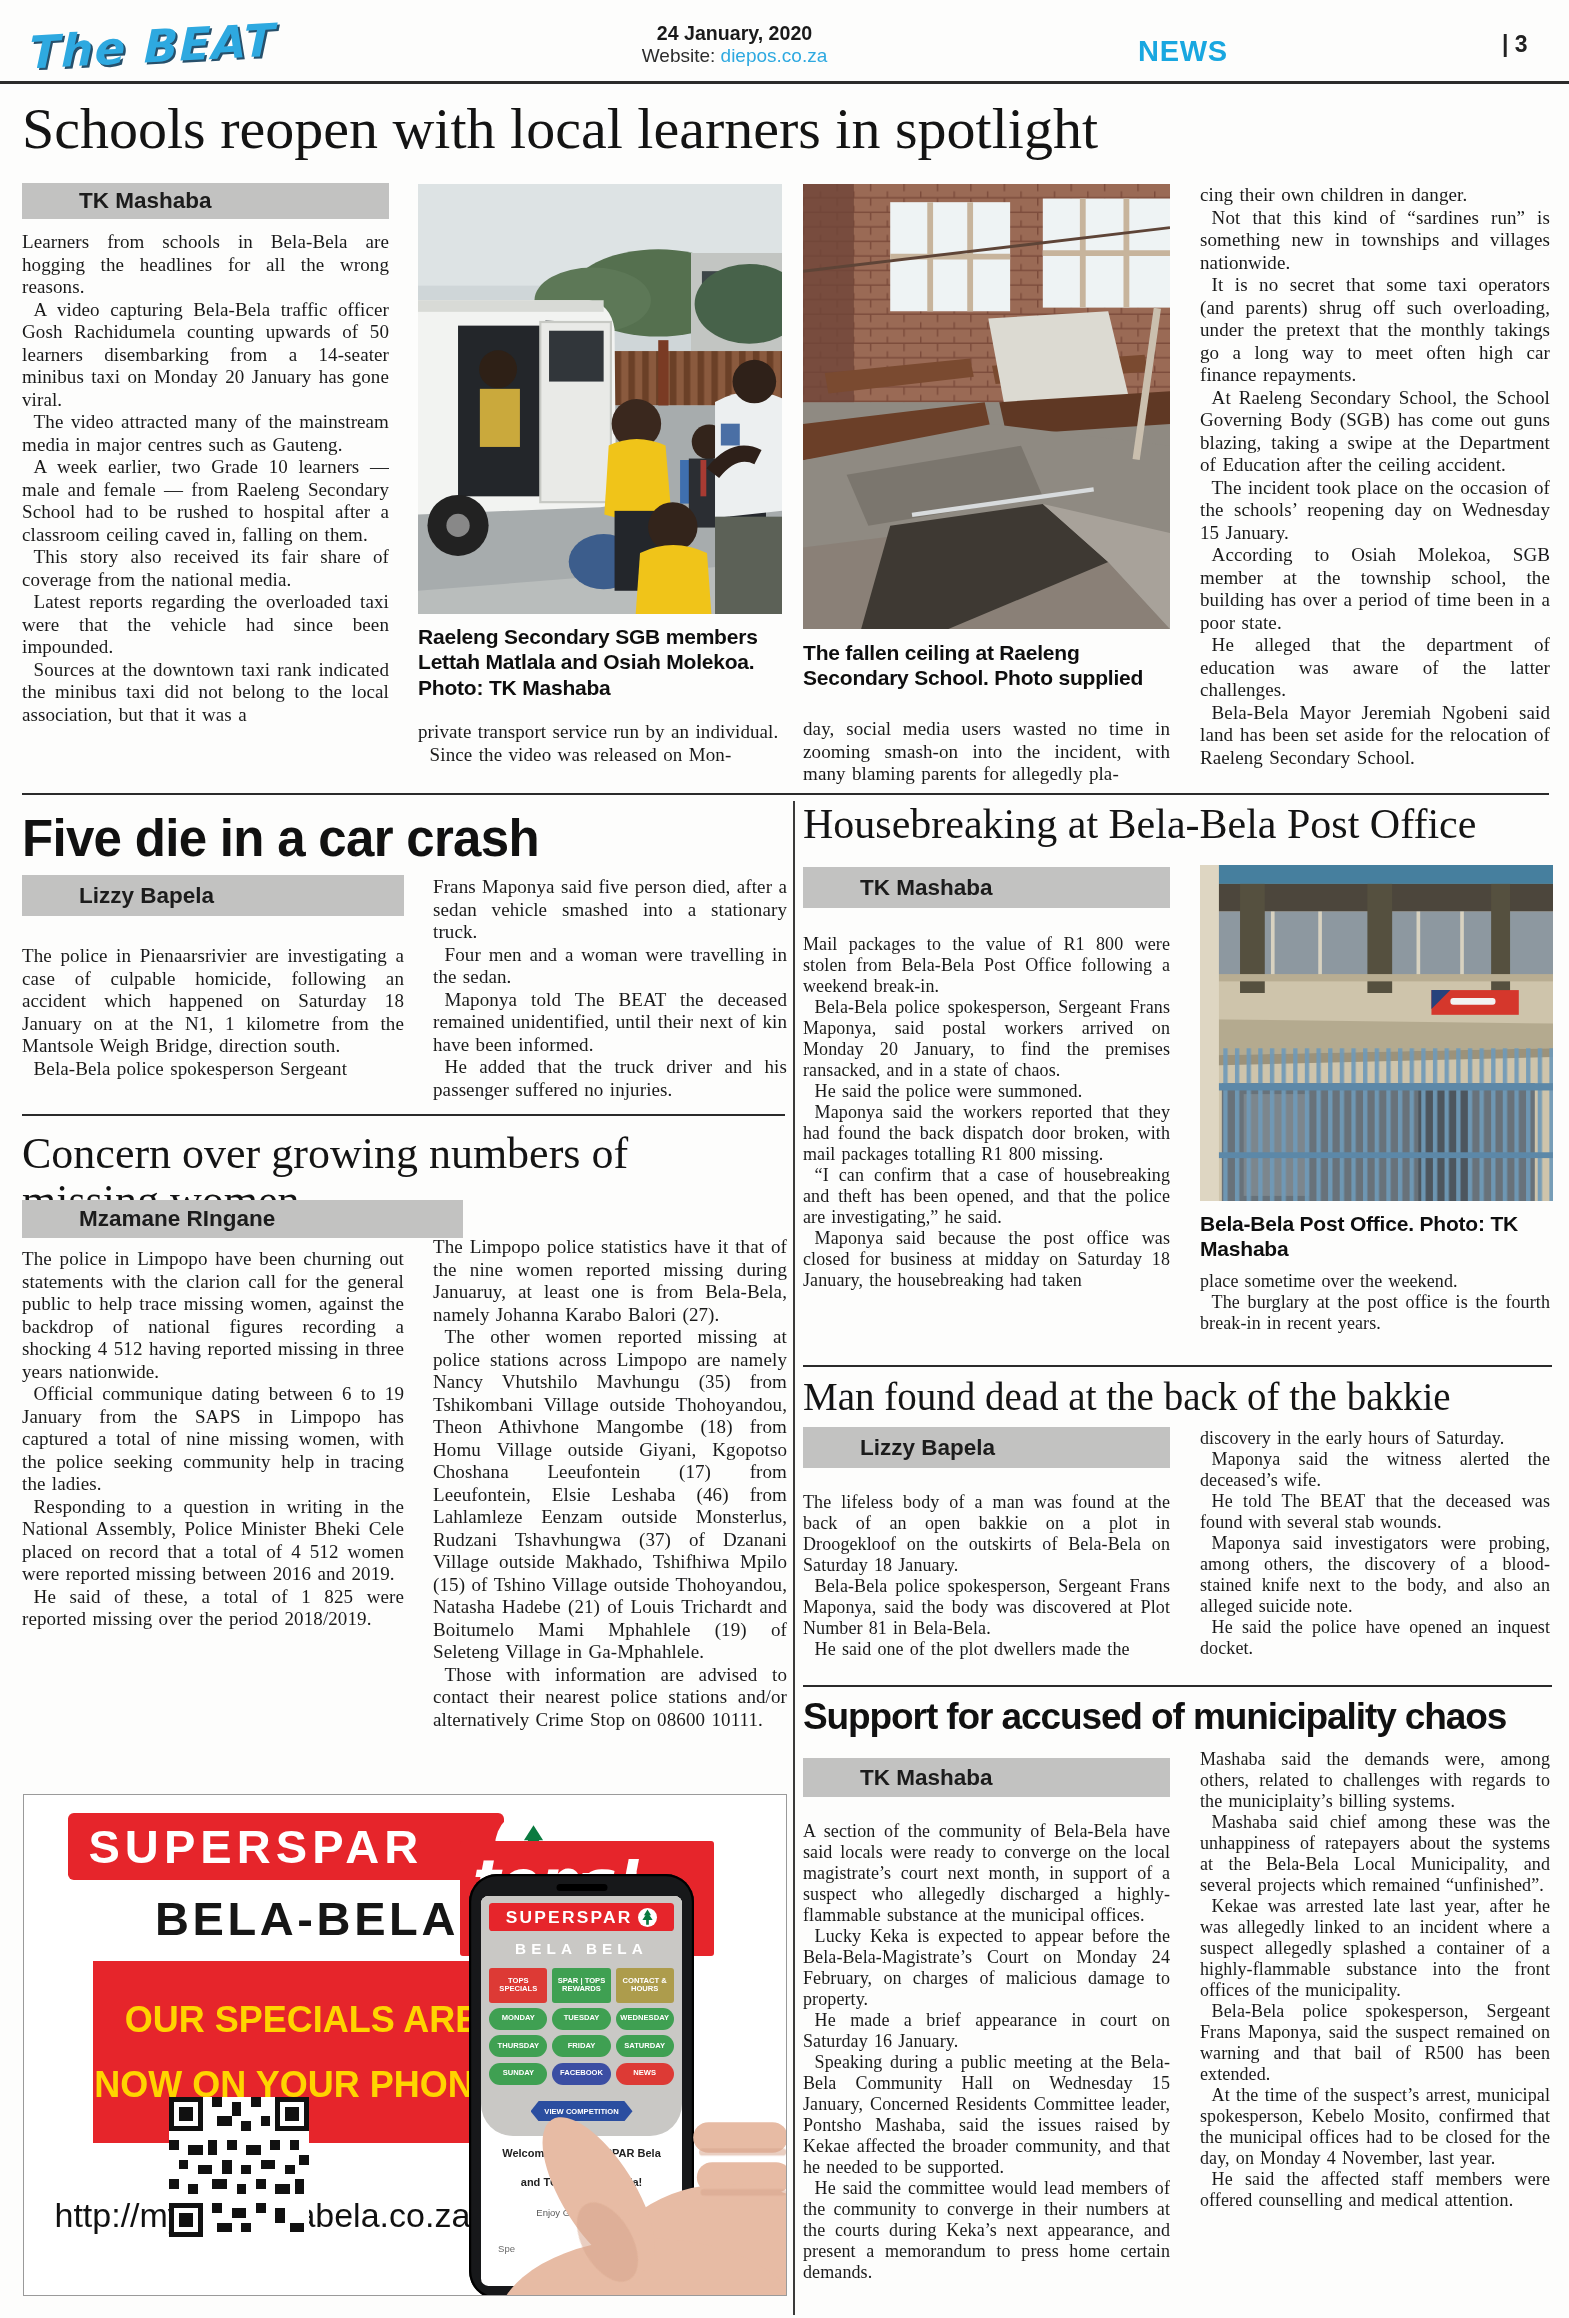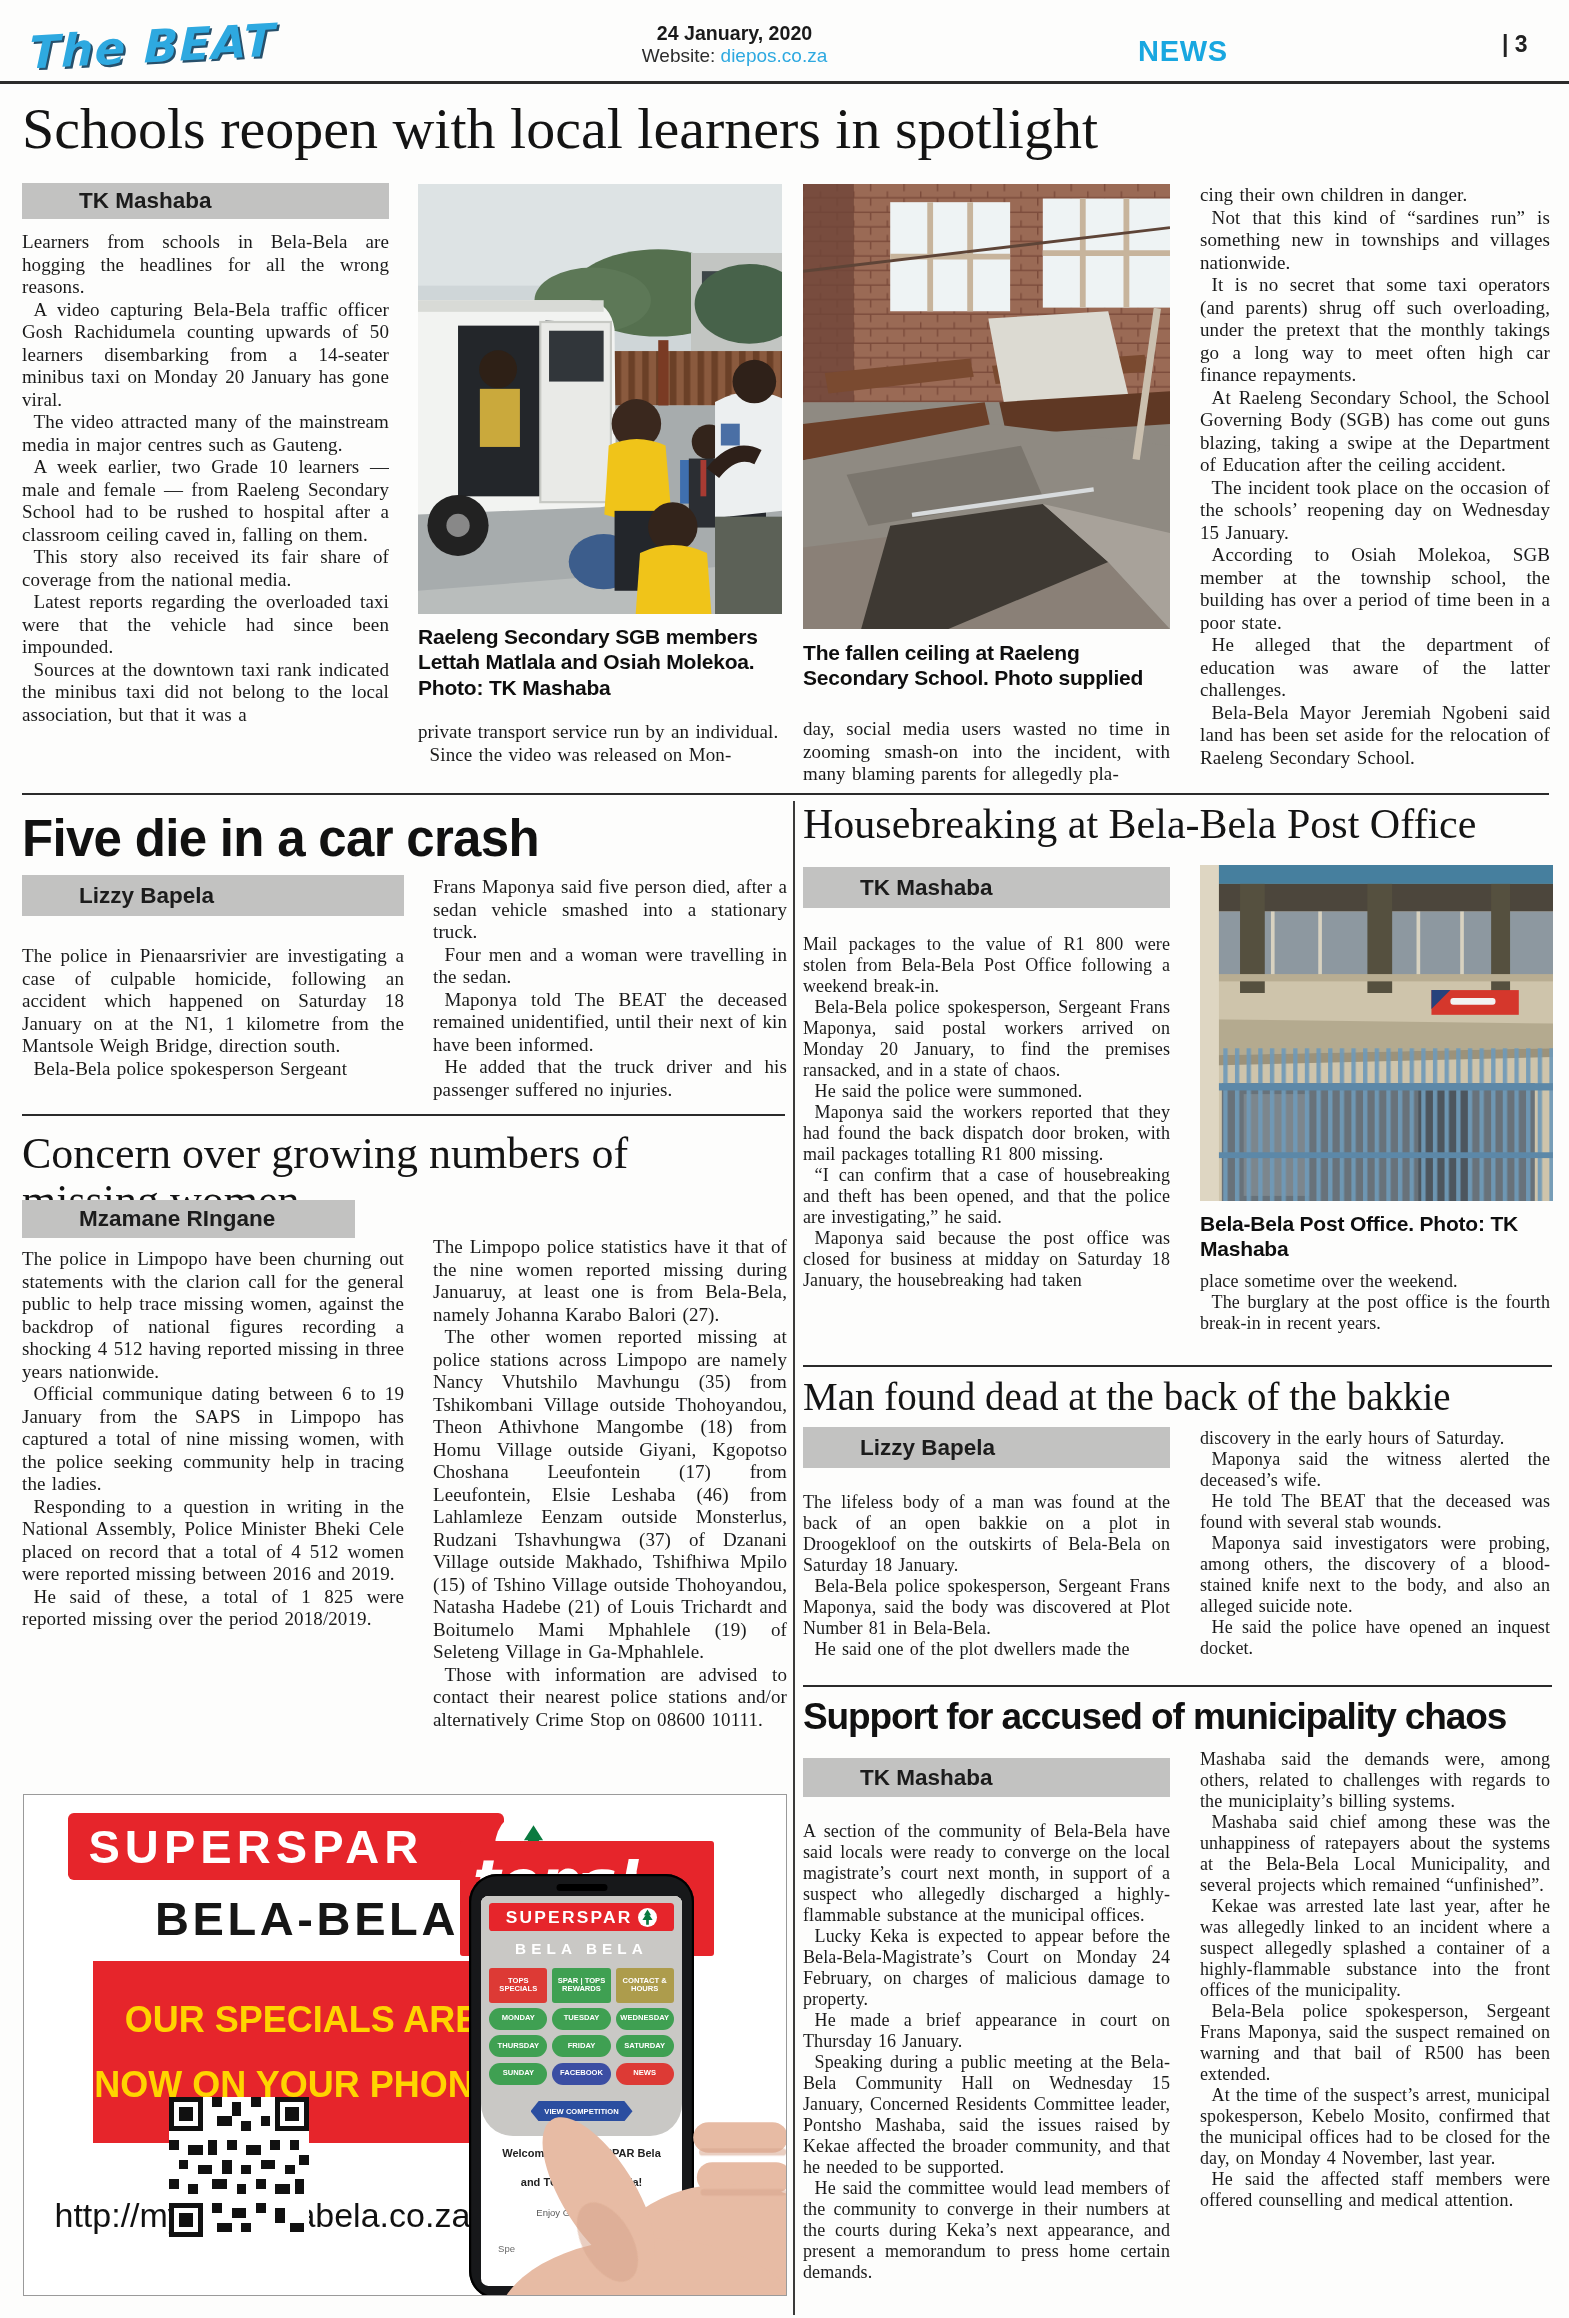--- a/index.html
+++ b/index.html
@@ -235,21 +235,21 @@
     </div>
   <div class="abs body" style="left:433px;top:876px;width:354px;height:233px;">
       <p class="">Frans Maponya said five person died, after a sedan vehicle smashed into a stationary truck.</p>
       <p class="ind">Four men and a woman were travelling in the sedan.</p>
       <p class="ind">Maponya told The BEAT the deceased remained unidentified, until their next of kin have been informed.</p>
       <p class="ind">He added that the truck driver and his passenger suffered no injuries.</p>
     </div>
   <div class="abs rule-h" style="left:22px;top:1114px;width:763px;height:2.2px;"></div>
 
   <div class="abs h-serif" style="left:22px;top:1131px;width:727px;font-size:44px;line-height:1.06;">Concern over growing numbers of missing women</div>
-  <div class="abs byline" style="left:22px;top:1200px;width:333px;height:38px;">
+  <div class="abs byline" style="left:22px;top:1200px;width:441px;height:38px;">
     <span>Mzamane RIngane</span>
   </div>
   <div class="abs body" style="left:22px;top:1248px;width:382px;height:509px;">
       <p class="">The police in Limpopo have been churning out statements with the clarion call for the general public to help trace missing women, against the backdrop of national figures recording a shocking 4 512 having reported missing in three years nationwide.</p>
       <p class="ind">Official communique dating between 6 to 19 January from the SAPS in Limpopo has captured a total of nine missing women, with the police seeking community help in tracing the ladies.</p>
       <p class="ind">Responding to a question in writing in the National Assembly, Police Minister Bheki Cele placed on record that a total of 4 512 women were reported missing between 2016 and 2019.</p>
       <p class="ind">He said of these, a total of 1 825 were reported missing over the period 2018/2019.</p>
     </div>
   <div class="abs body" style="left:433px;top:1236px;width:354px;height:544px;">
       <p class="">The Limpopo police statistics have it that of the nine women reported missing during Januaruy, at least one is from Bela-Bela, namely Johanna Karabo Balori (27).</p>
@@ -328,21 +328,21 @@
 
   <div class="abs rule-h" style="left:803px;top:1685px;width:749px;height:2.2px;"></div>
 
   <div class="abs h-sans" style="left:803px;top:1696px;width:753px;font-size:37px;letter-spacing:-1.1px;">Support for accused of municipality chaos</div>
   <div class="abs byline" style="left:803px;top:1758px;width:367px;height:39px;">
     <span>TK Mashaba</span>
   </div>
   <div class="abs body sm" style="left:803px;top:1821px;width:367px;height:487px;">
       <p class="">A section of the community of Bela-Bela have said locals were ready to converge on the local magistrate’s court next month, in support of a suspect who allegedly discharged a highly-flammable substance at the municipal offices.</p>
       <p class="ind">Lucky Keka is expected to appear before the Bela-Bela-Magistrate’s Court on Monday 24 February, on charges of malicious damage to property.</p>
-      <p class="ind">He made a brief appearance in court on Thursday 16 January.</p>
+      <p class="ind">He made a brief appearance in court on Saturday 16 January.</p>
       <p class="ind">Speaking during a public meeting at the Bela-Bela Community Hall on Wednesday 15 January, Concerned Residents Committee leader, Pontsho Mashaba, said the issues raised by Kekae affected the broader community, and that he needed to be supported.</p>
       <p class="ind">He said the committee would lead members of the community to converge in their numbers at the courts during Keka’s next appearance, and present a memorandum to press home certain demands.</p>
     </div>
   <div class="abs body sm" style="left:1200px;top:1749px;width:350px;height:563px;">
       <p class="">Mashaba said the demands were, among others, related to challenges with regards to the municiplaity’s billing systems.</p>
       <p class="ind">Mashaba said chief among these was the unhappiness of ratepayers about the systems at the Bela-Bela Local Municipality, and several projects which remained “unfinished”.</p>
       <p class="ind">Kekae was arrested late last year, after he was allegedly linked to an incident where a suspect allegedly splashed a container of a highly-flammable substance into the front offices of the municipality.</p>
       <p class="ind">Bela-Bela police spokesperson, Sergeant Frans Maponya, said the suspect remained on warning and that bail of R500 has been extended.</p>
       <p class="ind">At the time of the suspect’s arrest, municipal spokesperson, Kebelo Mosito, confirmed that the municipal offices had to be closed for the day, on Monday 4 November, last year.</p>
       <p class="ind">He said the affected staff members were offered counselling and medical attention.</p>

